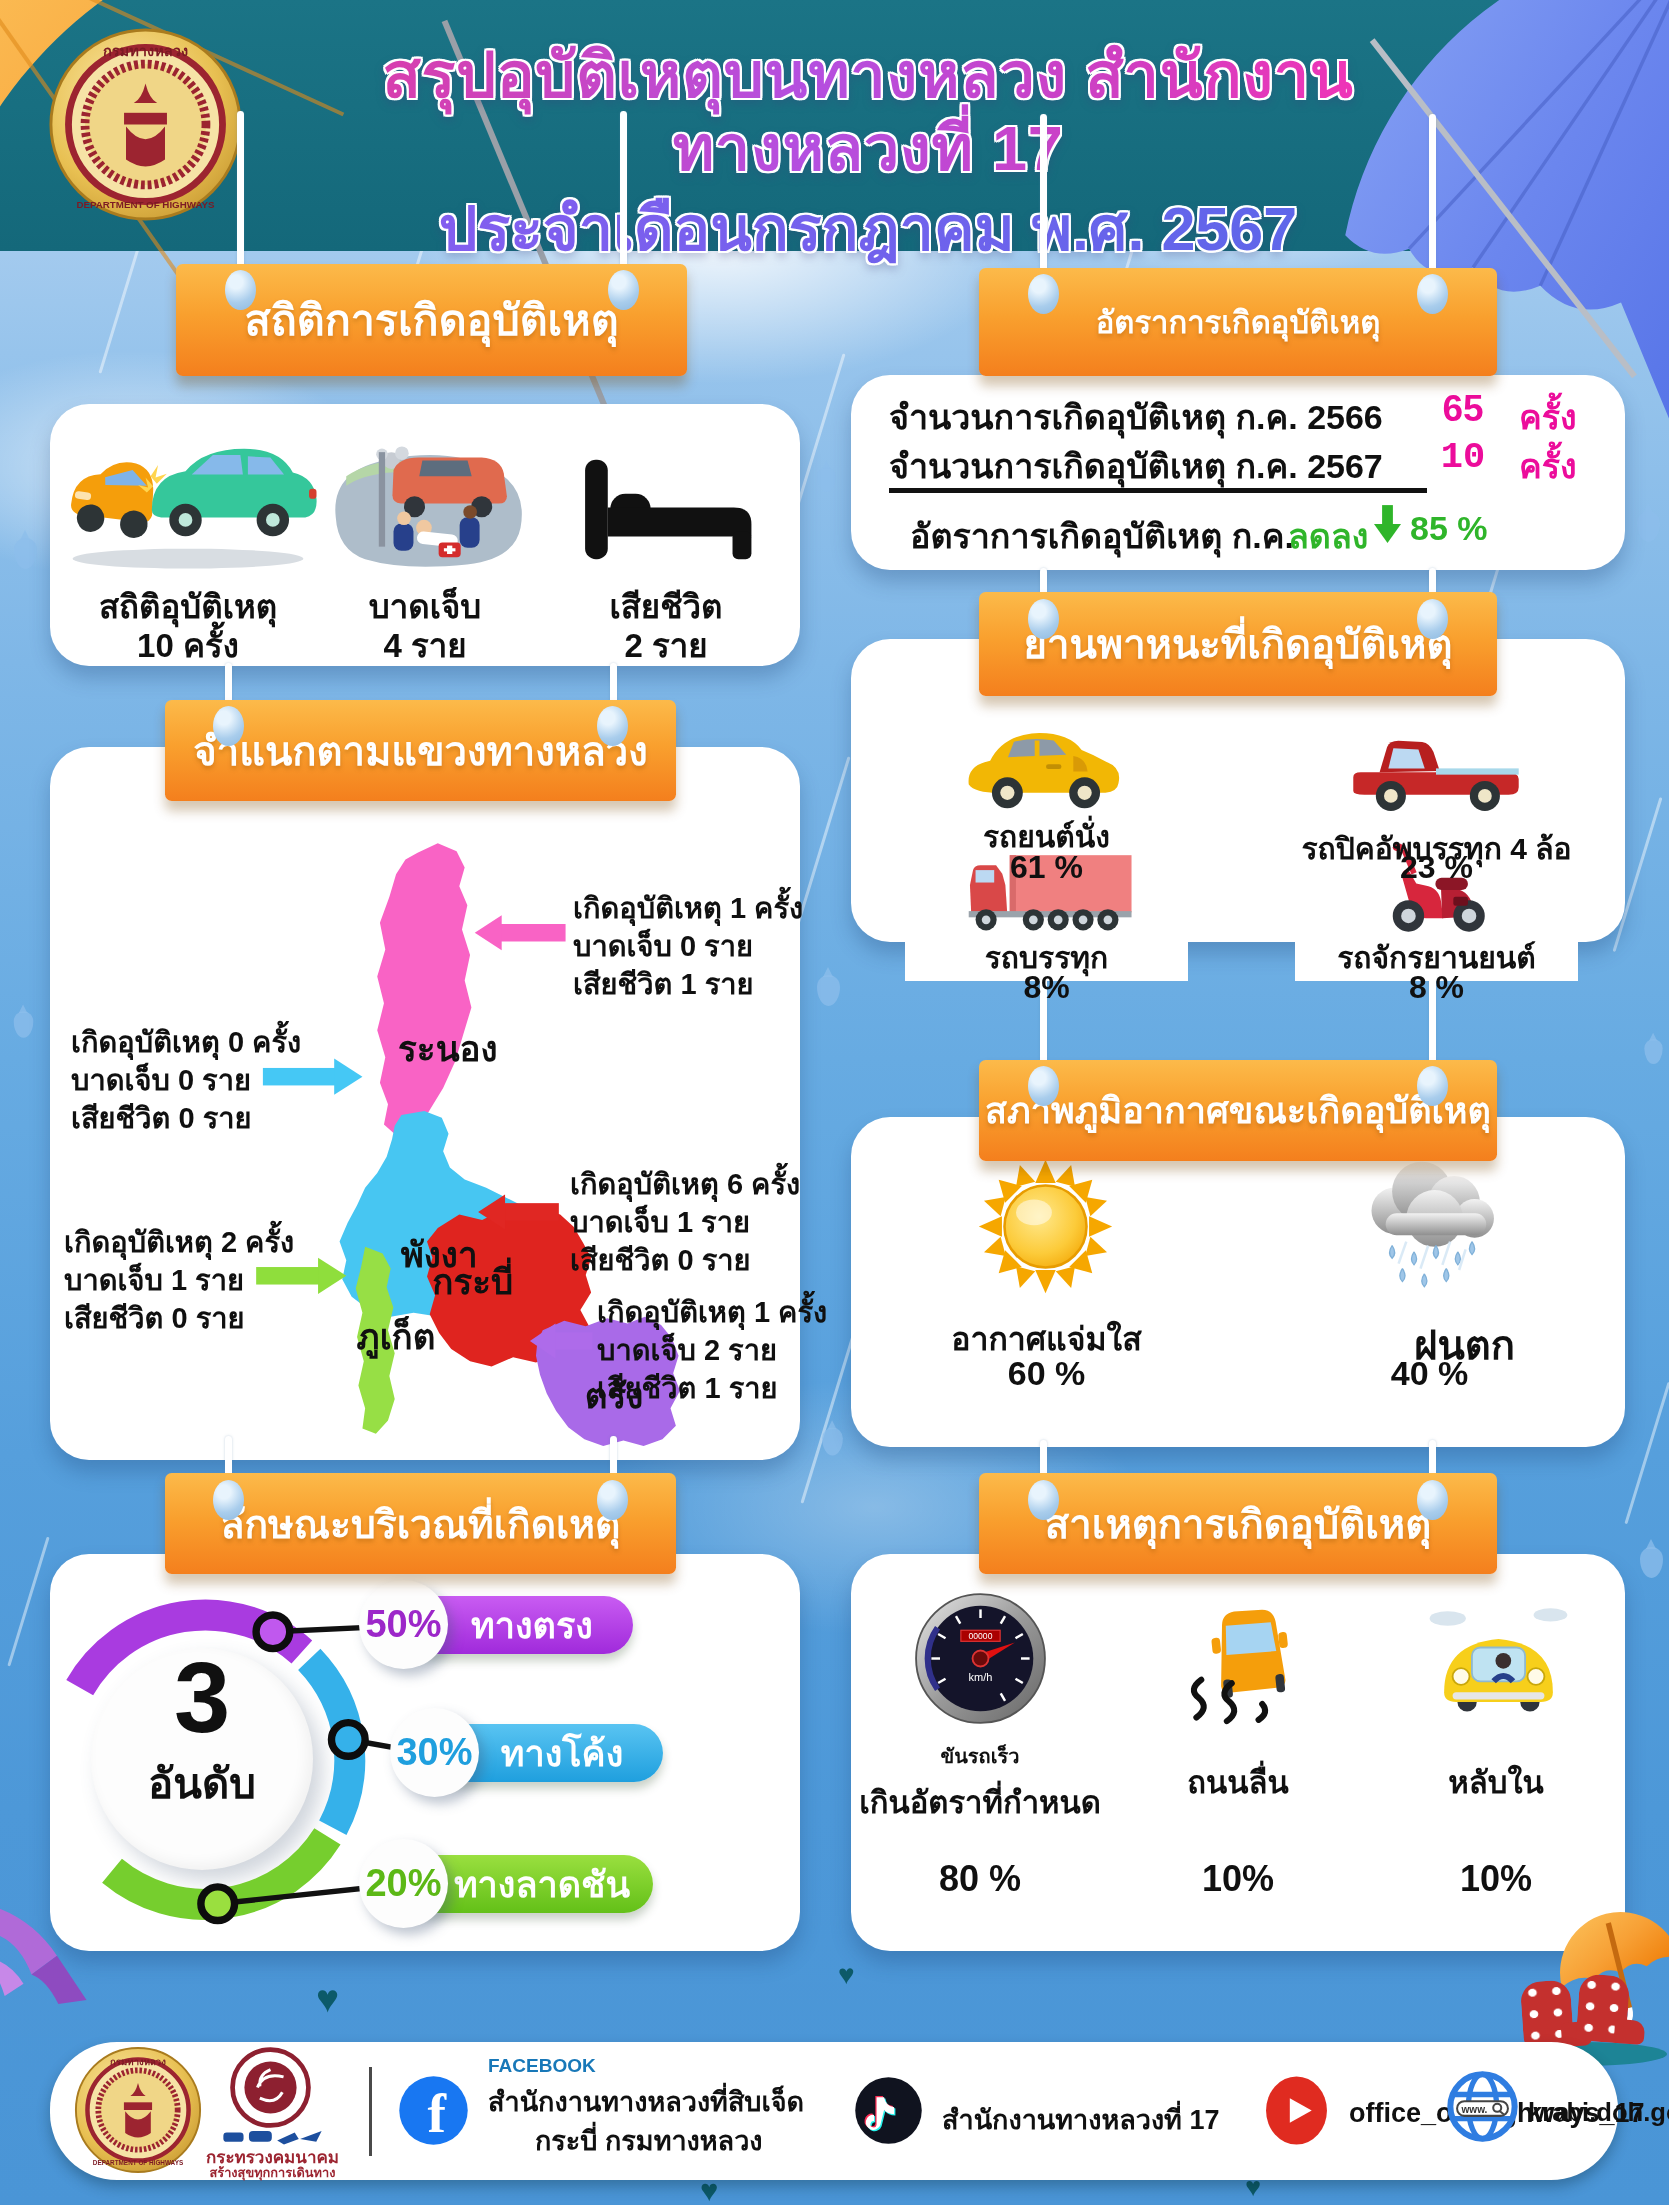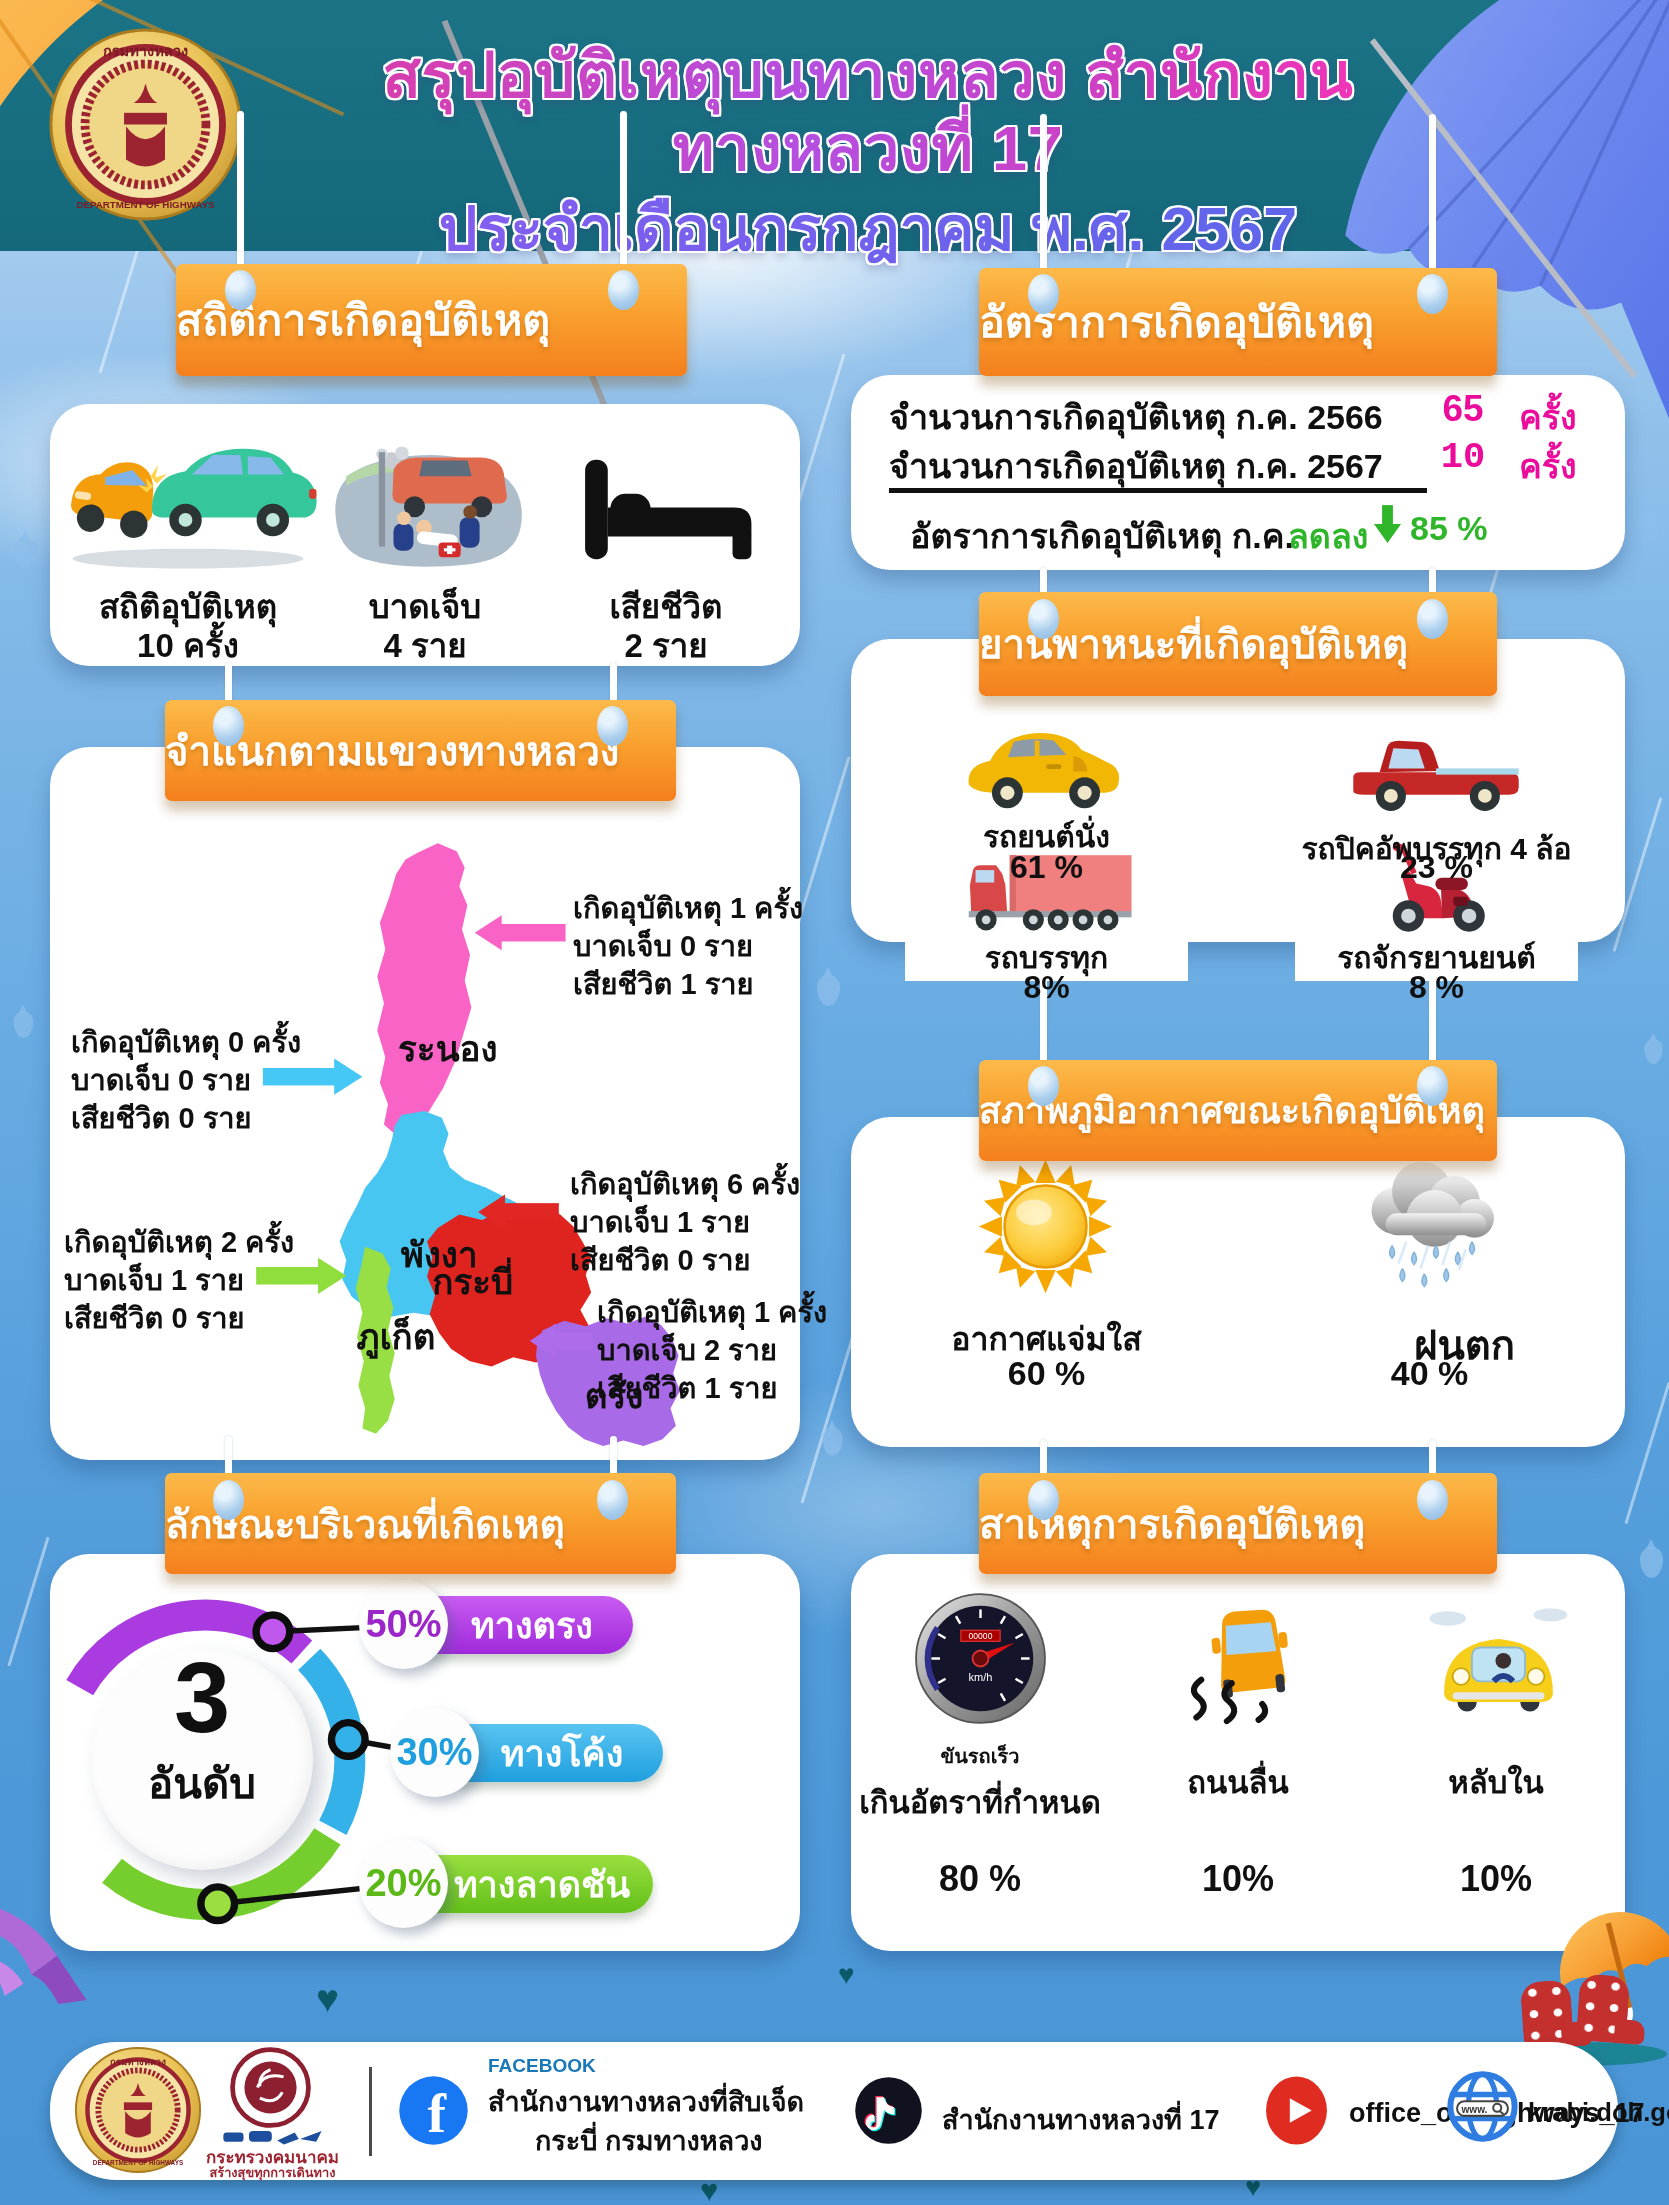--- a/index.html
+++ b/index.html
@@ -23,21 +23,21 @@
       background:linear-gradient(90deg,#e2399f 0%,#b44fe0 45%,#cf3fc2 70%,#ff2fb1 100%);
       -webkit-background-clip:text;background-clip:text;color:transparent;
       filter:drop-shadow(2px 0 0 #fff) drop-shadow(-2px 0 0 #fff) drop-shadow(0 2px 0 #fff) drop-shadow(0 -2px 0 #fff) drop-shadow(0 4px 4px rgba(60,60,120,.25));}
   .t2{font-size:61px;line-height:70px;margin-top:9.4px;
       background:linear-gradient(90deg,#8a5cf0 0%,#6f62ec 55%,#5668e8 100%);
       -webkit-background-clip:text;background-clip:text;color:transparent;
       filter:drop-shadow(2px 0 0 #fff) drop-shadow(-2px 0 0 #fff) drop-shadow(0 2px 0 #fff) drop-shadow(0 -2px 0 #fff) drop-shadow(0 4px 4px rgba(60,60,120,.25));}
   
   .card{position:absolute;background:#fff;border-radius:39px;box-shadow:0 12px 20px rgba(25,60,110,.28);z-index:2;}
   .banner{position:absolute;background:linear-gradient(180deg,#fcba4a 0%,#f9a02e 45%,#f47f1d 100%);
-          border-radius:6.7px;z-index:4;display:flex;align-items:center;
+          border-radius:6.7px;z-index:4;display:flex;align-items:center;justify-content:center;
           color:#fff;font-weight:bold;box-shadow:0 9.4px 12px rgba(120,70,0,.30);}
   .banner span{text-shadow:0 2.7px 4px rgba(150,80,0,.35);}
   .string{position:absolute;width:6.7px;background:#fff;border-radius:3.4px;z-index:3;box-shadow:0 0 2.7px rgba(90,130,170,.35);}
   .eyelet{position:absolute;width:31px;height:40px;border-radius:50%;z-index:5;
           background:radial-gradient(circle at 35% 30%,#e8f4fd 20%,#a9cdec 60%,#8db9e0);}
   .blk{color:#101010;font-weight:bold;}
   .ctr{text-align:center;}
   .note{position:absolute;font-weight:bold;color:#101010;font-size:29px;line-height:38px;z-index:3;}
   .pill{position:absolute;height:58px;border-radius:29px;display:flex;align-items:center;justify-content:center;
         color:#fff;font-weight:bold;font-size:36px;z-index:2;box-shadow:0 6.7px 9.4px rgba(40,70,30,.25);}
@@ -197,21 +197,21 @@
   <div class="abs ctr blk" style="left:67px;top:580px;width:242px;font-size:33px;z-index:3;">สถิติอุบัติเหตุ</div>
   <div class="abs ctr blk" style="left:67px;top:619px;width:242px;font-size:33px;z-index:3;">10 ครั้ง</div>
   <div class="abs ctr blk" style="left:304px;top:580px;width:242px;font-size:33px;z-index:3;">บาดเจ็บ</div>
   <div class="abs ctr blk" style="left:304px;top:619px;width:242px;font-size:33px;z-index:3;">4 ราย</div>
   <div class="abs ctr blk" style="left:545px;top:580px;width:242px;font-size:33px;z-index:3;">เสียชีวิต</div>
   <div class="abs ctr blk" style="left:545px;top:619px;width:242px;font-size:33px;z-index:3;">2 ราย</div>
 
   <div class="string" style="left:1040px;top:114px;height:174px;"></div>
   <div class="string" style="left:1429px;top:114px;height:174px;"></div>
   <div class="card" style="left:851px;top:375px;width:774px;height:195px;"></div>
-  <div class="banner" style="left:979px;top:268px;width:518px;height:108px;font-size:43px;">
+  <div class="banner" style="left:979px;top:268px;width:518px;height:108px;font-size:31px;">
     <span>อัตราการเกิดอุบัติเหตุ</span>
   </div>
   <div class="eyelet" style="left:1028px;top:274px;"></div>
   <div class="eyelet" style="left:1417px;top:274px;"></div>
 
   <div class="abs blk" style="left:889px;top:390px;font-size:34px;z-index:3;">จำนวนการเกิดอุบัติเหตุ ก.ค. 2566</div>
   <div class="abs ctr" style="left:1426px;top:388px;width:74px;font-size:37px;font-weight:bold;color:#EC0C9B;z-index:3;">65</div>
   <div class="abs" style="left:1519px;top:390px;font-size:34px;font-weight:bold;color:#EC0C9B;z-index:3;">ครั้ง</div>
   <div class="abs blk" style="left:889px;top:439px;font-size:34px;z-index:3;">จำนวนการเกิดอุบัติเหตุ ก.ค. 2567</div>
   <div class="abs ctr" style="left:1426px;top:436px;width:74px;font-size:37px;font-weight:bold;color:#EC0C9B;z-index:3;font-family:Liberation Mono, monospace;">10</div>

